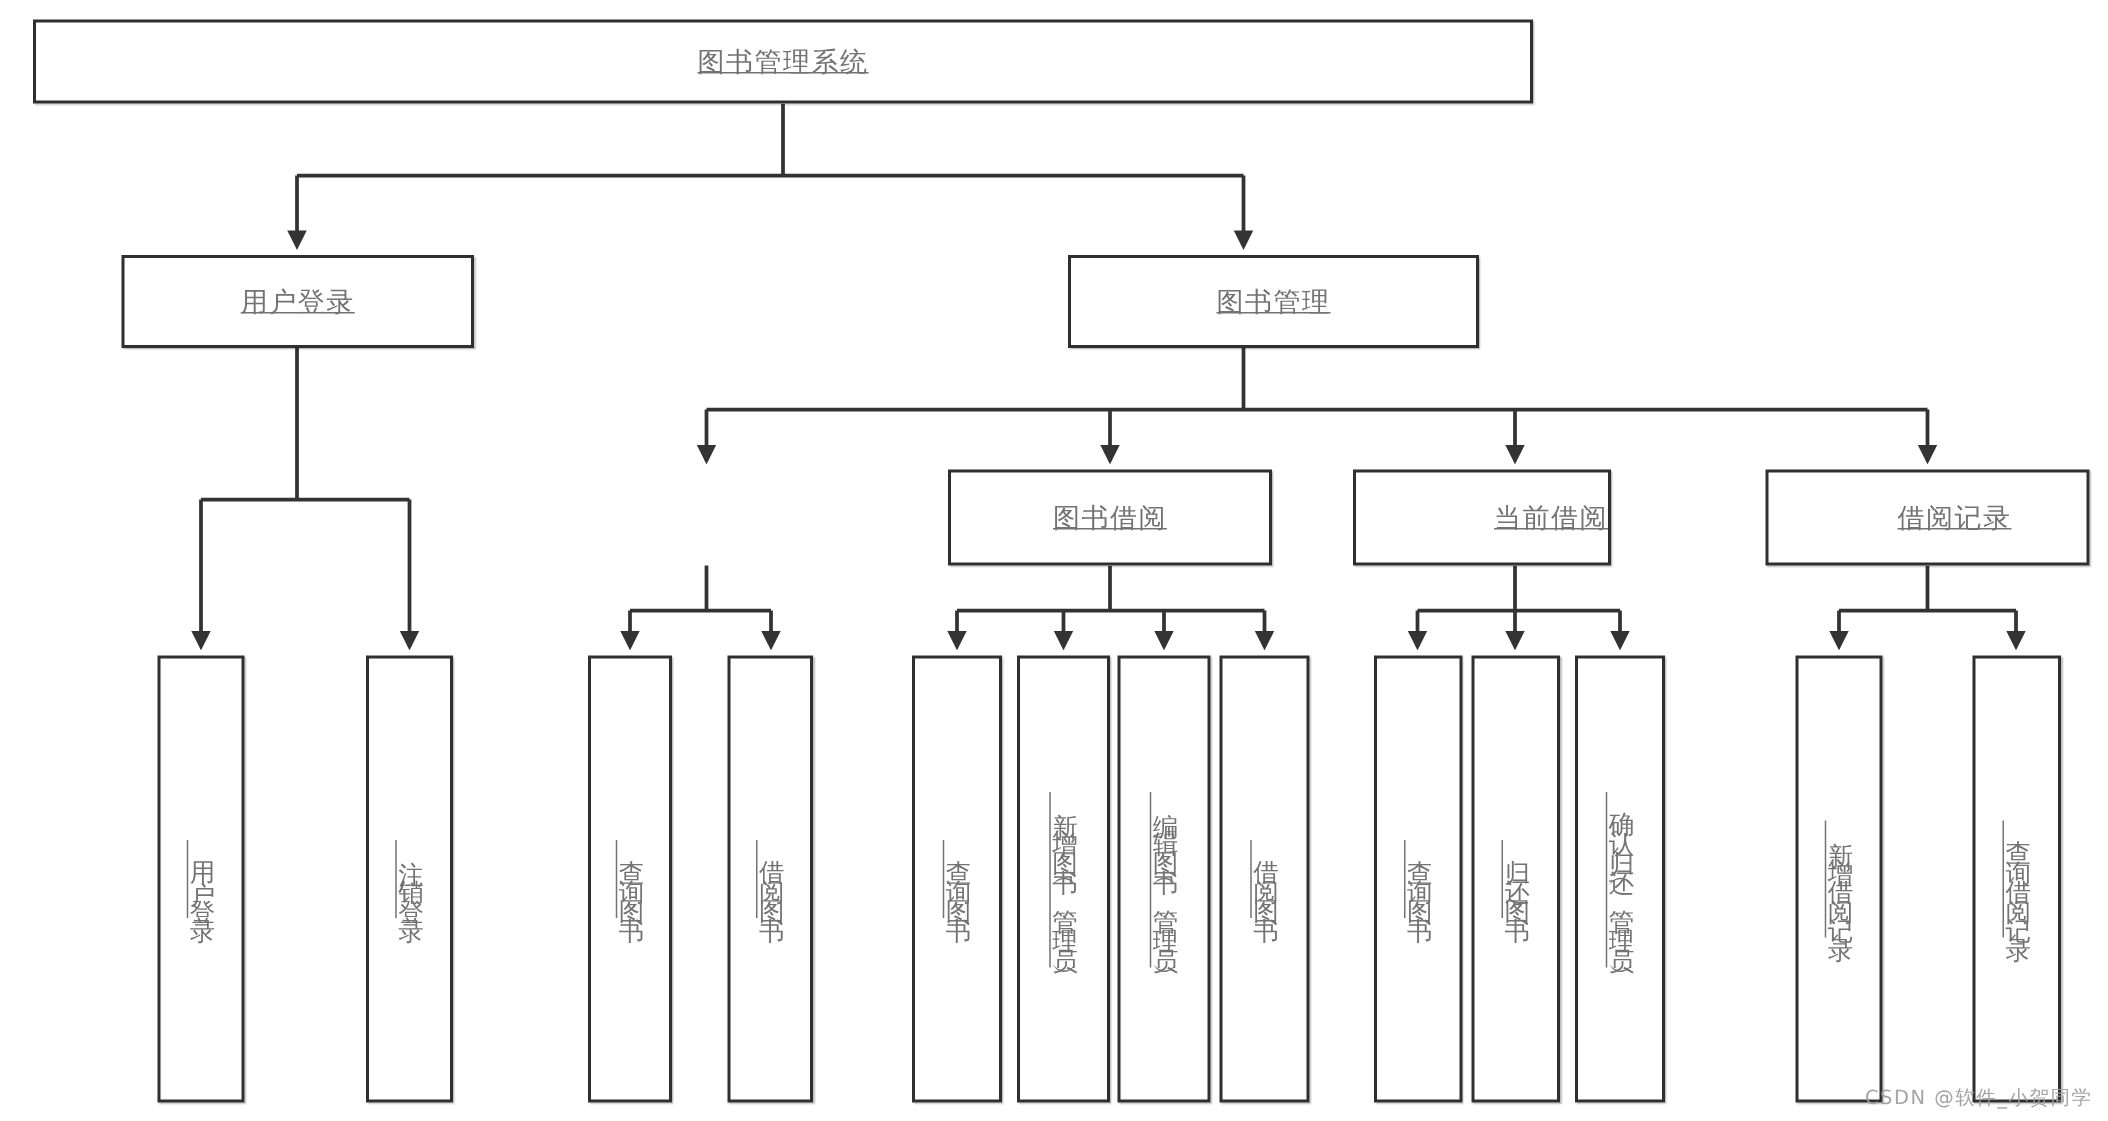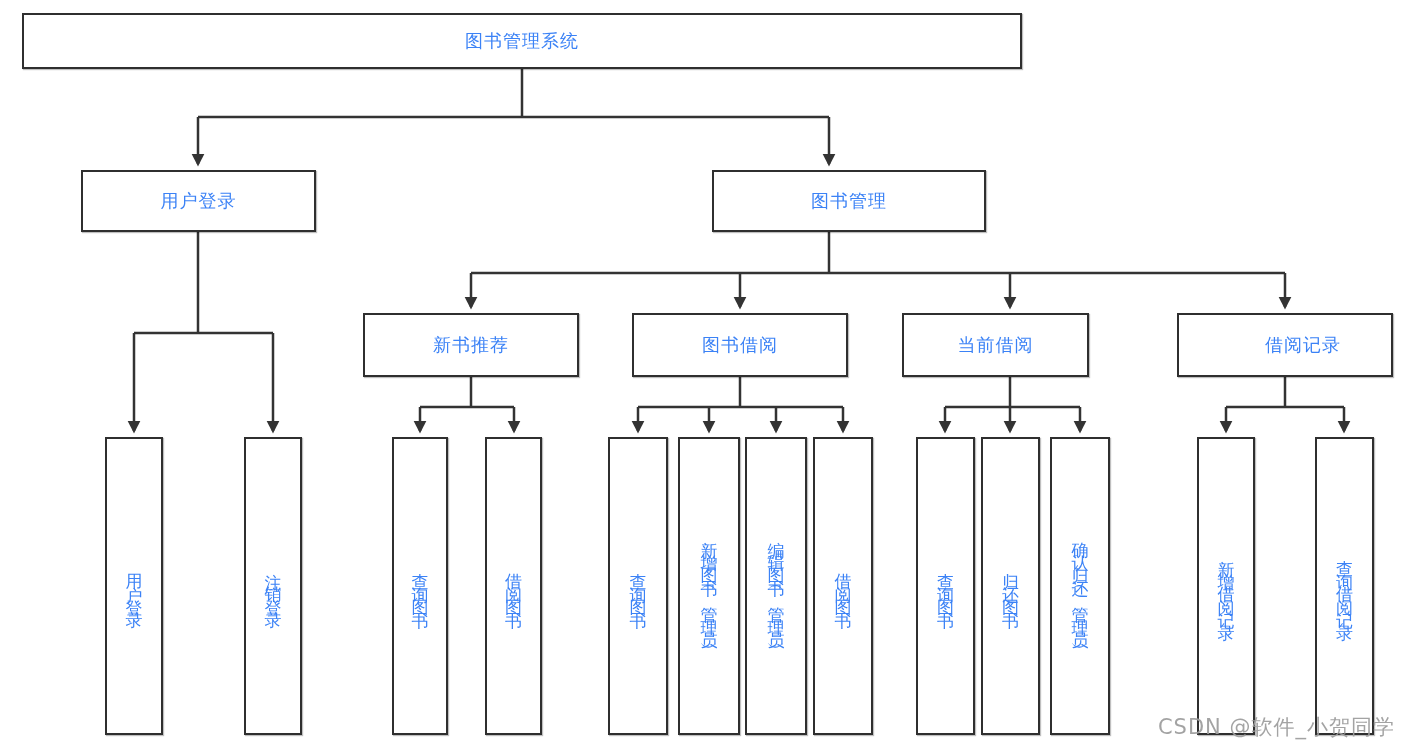--- a/index.html
+++ b/index.html
@@ -11,34 +11,35 @@
     overflow:hidden;
   }
   #wires{position:absolute;left:0;top:0;width:1405px;height:747px;}
   .node{
     position:absolute;
     box-sizing:border-box;
     background:#ffffff;
     border:2px solid #2f2f2f;
     box-shadow:1px 1px 1px rgba(0,0,0,0.25);
     display:flex;align-items:center;justify-content:center;
-    color:#3b82f6;
+    color:#737373;
     font-size:18px;
     letter-spacing:1px;
     z-index:2;
+    text-decoration:underline;
   }
   
   .n-root   {left:22px;  top:13px;  width:1000px; height:56px;}
   
   .n-l2-0   {left:81px;  top:170px; width:235px;  height:62px;}
   .n-l2-1   {left:712px; top:170px; width:274px;  height:62px;}
   
   .n-l3-0   {left:363px; top:313px; width:216px;  height:64px;}
   .n-l3-1   {left:632px; top:313px; width:216px;  height:64px;}
-  .n-l3-2   {left:902px; top:313px; width:187px;  height:64px;}
+  .n-l3-2   {left:902px; top:313px; width:172px;  height:64px;justify-content:flex-end;}
   .n-l3-3   {left:1177px;top:313px; width:216px;  height:64px;padding-left:36px;}
   
   .leaf{top:437px;height:298px;font-size:17px;}
   .leaf .vtext{
     writing-mode:vertical-lr;
     text-orientation:mixed;
     letter-spacing:13px;
     line-height:1;
     white-space:nowrap;
   }
@@ -51,21 +52,21 @@
   .n-leaf-6 {left:745px; width:62px;}
   .n-leaf-7 {left:813px; width:60px;}
   .n-leaf-8 {left:916px; width:59px;}
   .n-leaf-9 {left:981px; width:59px;}
   .n-leaf-10{left:1050px;width:60px;}
   .n-leaf-11{left:1197px;width:58px;}
   .n-leaf-12{left:1315px;width:59px;}
   .watermark{
     position:absolute;
     right:10px;bottom:6px;
-    font-size:21px;
+    font-size:13px;
     color:rgba(158,158,158,0.95);
     letter-spacing:1px;
     z-index:5;
   }
 </style>
 </head>
 <body>
 
 <div id="stage">
 
@@ -123,23 +124,20 @@
     <span>图书管理系统</span>
   </div>
 
   <div class="node n-l2-0">
     <span>用户登录</span>
   </div>
   <div class="node n-l2-1">
     <span>图书管理</span>
   </div>
 
-  <div class="node n-l3-0">
-    <span>新书推荐</span>
-  </div>
   <div class="node n-l3-1">
     <span>图书借阅</span>
   </div>
   <div class="node n-l3-2">
     <span>当前借阅</span>
   </div>
   <div class="node n-l3-3">
     <span>借阅记录</span>
   </div>
 

